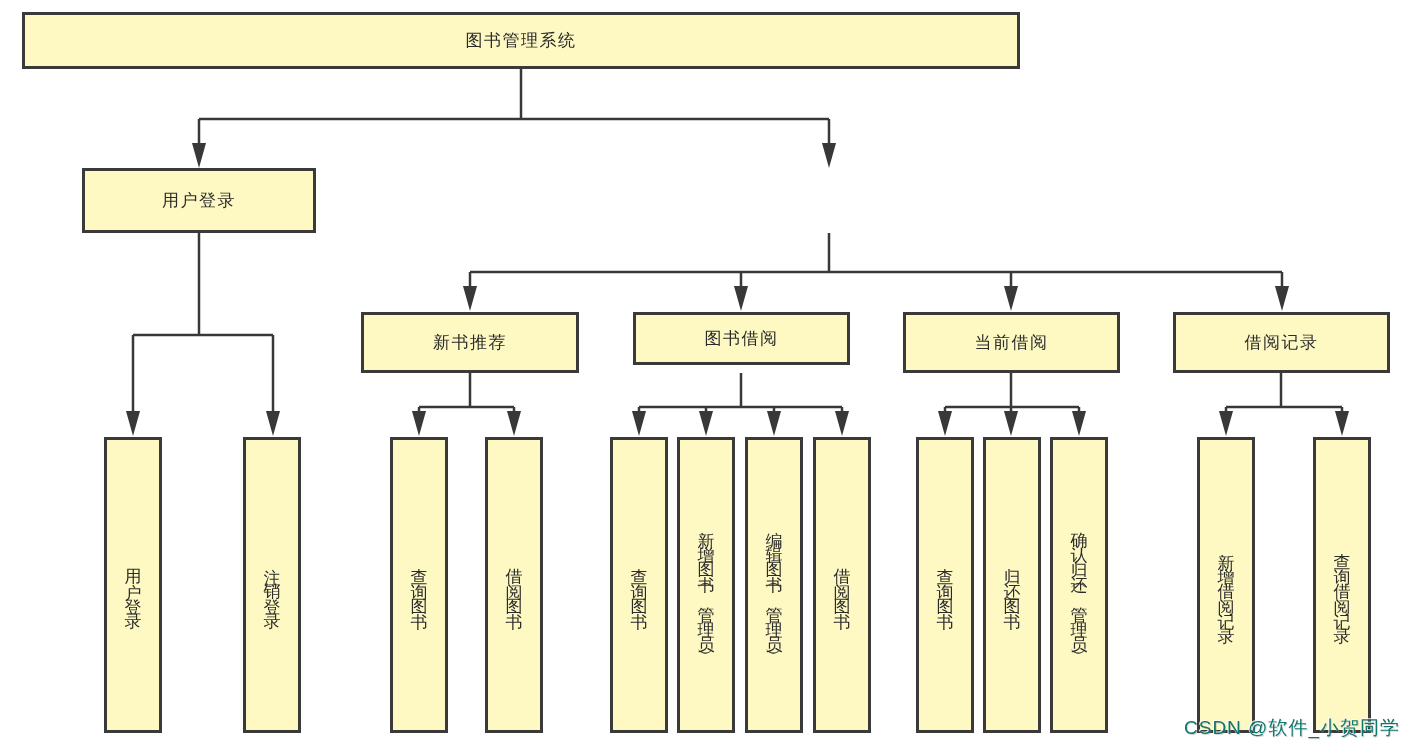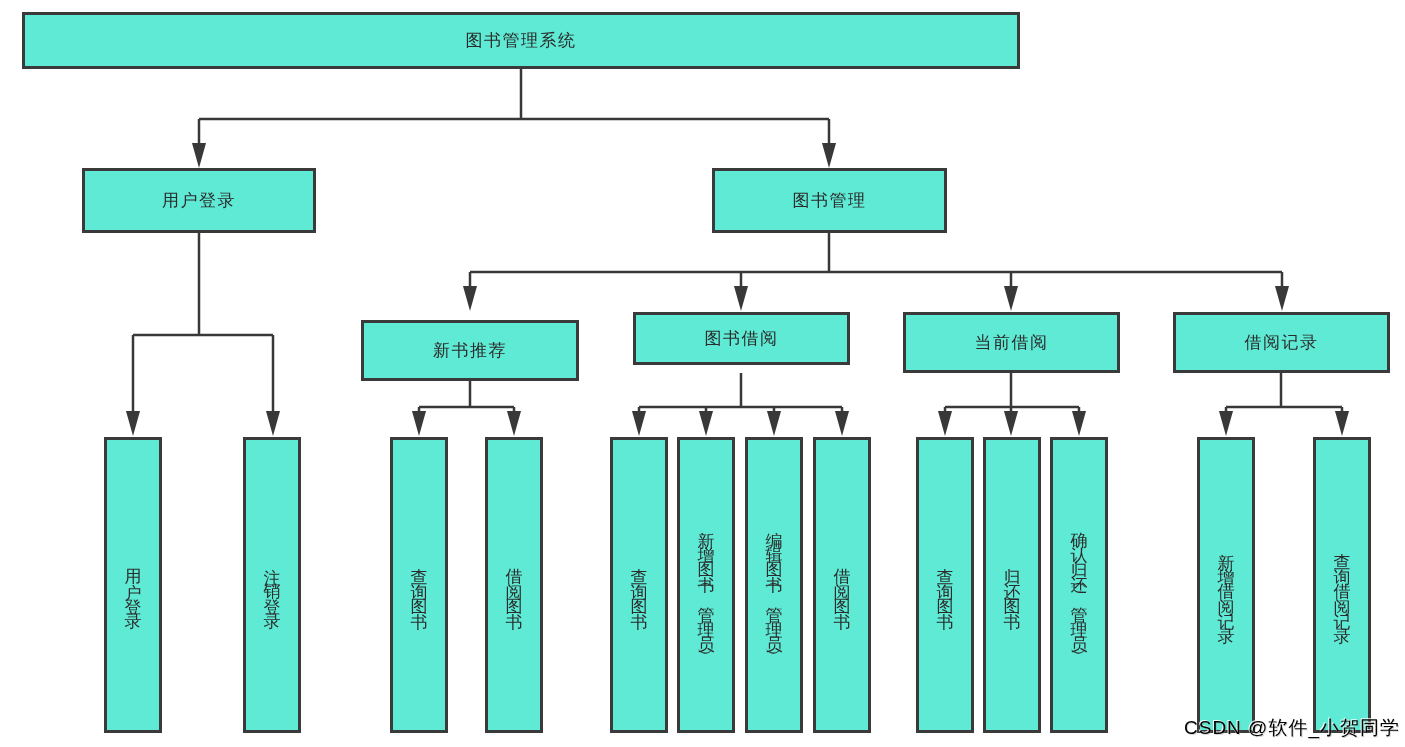--- a/index.html
+++ b/index.html
@@ -8,21 +8,21 @@
     width:1405px;height:747px;
     background:#ffffff;
     font-family:"Liberation Sans","DejaVu Sans",sans-serif;
     overflow:hidden;
   }
   #wires{position:absolute;left:0;top:0;width:1405px;height:747px;}
   .box{
     position:absolute;
     box-sizing:border-box;
     border:3px solid #3a3a3a;
-    background:#5eead4;
+    background:#fef9c3;
     display:flex;
     align-items:center;
     justify-content:center;
     color:#2b2b2b;
   }
   .h-box .lbl{
     font-size:17px;
     letter-spacing:1.5px;
     white-space:nowrap;
   }
@@ -33,21 +33,21 @@
     writing-mode:vertical-rl;
     text-orientation:mixed;
     font-size:17px;
     letter-spacing:15px;
     line-height:1;
   }
   
   #root-box   {left:22px; top:12px; width:998px; height:57px;}
   #login-box  {left:82px; top:168px; width:234px; height:65px;}
   #mgmt-box   {left:712px;top:168px; width:235px; height:65px;}
-  #newbook-box{left:361px;top:320px; width:218px; height:61px;}
+  #newbook-box{left:361px;top:312px; width:218px; height:61px;}
   #borrow-box {left:633px;top:312px; width:217px; height:53px;}
   #current-box{left:903px;top:312px; width:217px; height:61px;}
   #records-box{left:1173px;top:312px;width:217px; height:61px;}
   
   #leaf-user-login {left:104px;}
   #leaf-logout     {left:243px;}
   #leaf-nb-query   {left:390px;}
   #leaf-nb-borrow  {left:485px;}
   #leaf-bb-query   {left:610px;}
   #leaf-bb-add     {left:677px;}
@@ -55,21 +55,21 @@
   #leaf-bb-borrow  {left:813px;}
   #leaf-cb-query   {left:916px;}
   #leaf-cb-return  {left:983px;}
   #leaf-cb-confirm {left:1050px;}
   #leaf-rec-add    {left:1197px;}
   #leaf-rec-query  {left:1313px;}
   #watermark{
     position:absolute;
     left:1184px;top:715px;
     font-size:19px;
-    color:#000000;
+    color:#0f766e;
     letter-spacing:1px;
     white-space:nowrap;
     text-shadow:-1px -1px 0 rgba(255,255,255,0.9), 1px 1px 0 rgba(140,140,140,0.35);
   }
 </style>
 </head>
 <body>
 
 <div id="canvas">
 
@@ -105,23 +105,20 @@
       <polygon points="1335,411 1349,411 1342,436"></polygon>
     </g>
   </svg>
 
   <div class="box h-box" id="root-box">
     <span class="lbl">图书管理系统</span>
   </div>
 
   <div class="box h-box" id="login-box">
     <span class="lbl">用户登录</span>
-  </div>
-  <div class="box h-box" id="mgmt-box">
-    <span class="lbl">图书管理</span>
   </div>
 
   <div class="box h-box" id="newbook-box">
     <span class="lbl">新书推荐</span>
   </div>
   <div class="box h-box" id="borrow-box">
     <span class="lbl">图书借阅</span>
   </div>
   <div class="box h-box" id="records-box">
     <span class="lbl">借阅记录</span>

